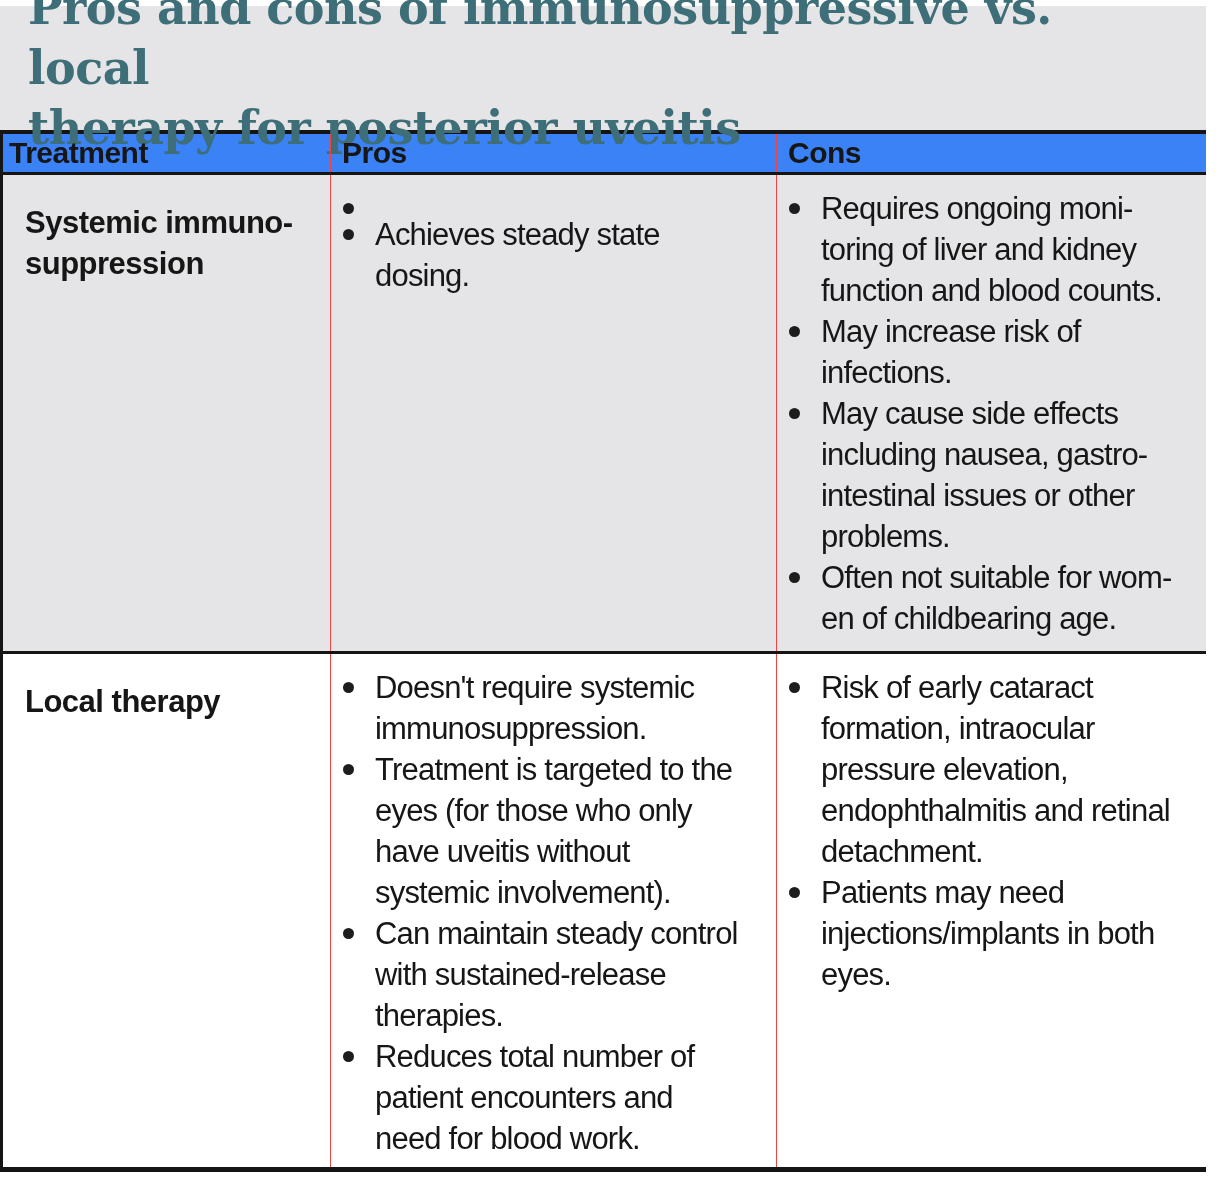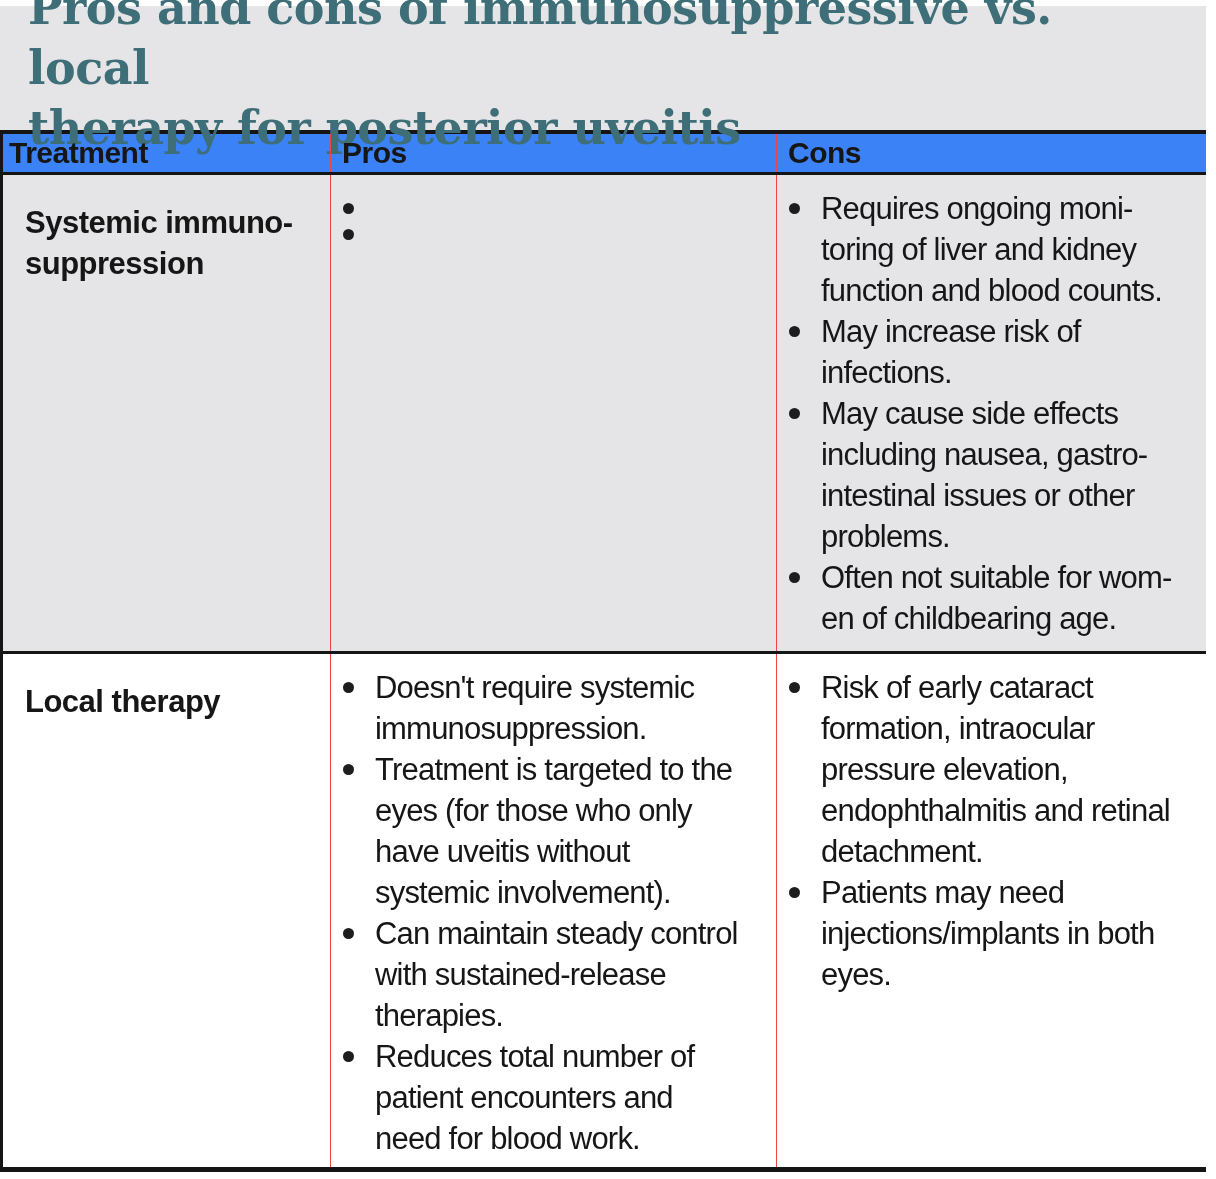--- a/index.html
+++ b/index.html
@@ -80,20 +80,22 @@
     <div class="row row1">
       <div class="treatment c1">Systemic immuno-
 suppression</div>
       <div class="c2">
         <ul class="blist">
             <li>
               <span class="dot"></span>
             </li>
             <li>
               <span class="dot"></span>
+              <span class="bt">Achieves steady state
+dosing.</span>
             </li>
           </ul>
       </div>
       <div class="c3">
         <ul class="blist">
             <li>
               <span class="dot"></span>
               <span class="bt">Requires ongoing moni-
 toring of liver and kidney
 function and blood counts.</span>

